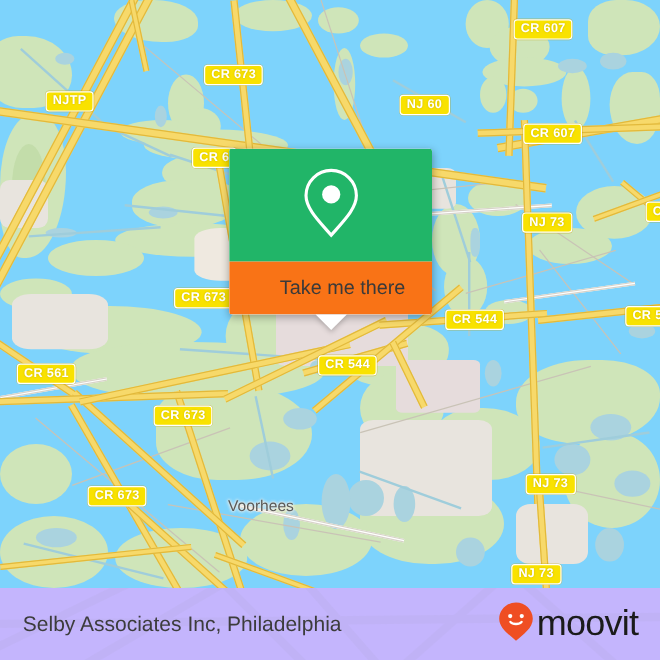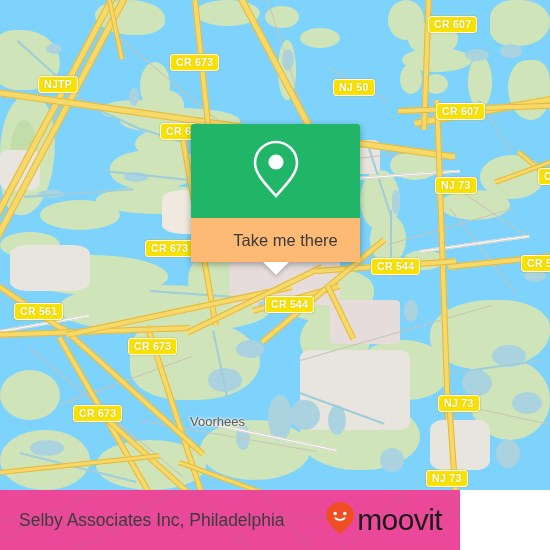--- a/index.html
+++ b/index.html
@@ -66,33 +66,33 @@
   #popup{position:absolute;left:191px;top:124px;width:169px;}
   #popup-card{
     width:169px;border-radius:2px;overflow:hidden;
     box-shadow:0 2px 7px rgba(0,0,0,.33);
     background:#ffffff;
   }
   #popup-head{
     height:94px;background:#21b568;display:flex;align-items:center;justify-content:center;
   }
   #popup-foot{
-    height:44px;background:#fdba74;display:flex;align-items:center;justify-content:center;padding-left:20px;
+    height:44px;background:#f97316;display:flex;align-items:center;justify-content:center;padding-left:20px;
   }
   #popup-foot span{font-size:16.5px;color:#3a3a3a;}
   #popup-tail{
     position:absolute;left:50%;top:138px;margin-left:-13px;
     width:0;height:0;border-left:13px solid transparent;border-right:13px solid transparent;
     border-top:13px solid #ffffff;
     filter:drop-shadow(0 2px 2px rgba(0,0,0,.22));
   }
 
   
   #footer{
-    position:absolute;left:0;top:490px;width:460px;height:60px;background:#ec4899;overflow:hidden;
+    position:absolute;left:0;top:490px;width:550px;height:60px;background:#c4b5fd;overflow:hidden;
   }
   #footer-bg{position:absolute;left:0;top:0;width:550px;height:60px;opacity:.055;}
   #footer-title{
     position:absolute;left:19px;top:0;height:60px;line-height:60px;
     font-size:17.5px;color:#3c3c3c;white-space:nowrap;
   }
   #brand{position:absolute;right:18px;top:0;height:60px;display:flex;align-items:center;gap:2px;}
   #brand-word{font-size:30px;font-weight:normal;color:#1b1b1b;letter-spacing:-.6px;line-height:30px;}
 </style>
 </head>
@@ -247,21 +247,21 @@
     <div class="road mtr" style="left:260px;top:340px;width:160px;height:6px;transform:rotate(-40deg);"></div>
     <div class="road mtr" style="left:330px;top:284px;width:60px;height:6px;transform:rotate(64deg);"></div>
     <div class="road mtr" style="left:112px;top:0px;width:60px;height:5px;transform:rotate(78deg);"></div>
     <div class="road mtr" style="left:520px;top:150px;width:60px;height:5px;transform:rotate(40deg);"></div>
     <div class="road mtr" style="left:494px;top:180px;width:70px;height:5px;transform:rotate(-20deg);"></div>
     <div class="road mtr" style="left:0px;top:470px;width:160px;height:5px;transform:rotate(-6deg);"></div>
     <div class="road mtr" style="left:180px;top:460px;width:120px;height:5px;transform:rotate(20deg);"></div>
 
     <div class="shield" style="left:428px;top:16px;">CR 607</div>
     <div class="shield" style="left:170px;top:54px;">CR 673</div>
-    <div class="shield" style="left:333px;top:79px;">NJ 50</div>
+    <div class="shield" style="left:333px;top:79px;">NJ 60</div>
     <div class="shield" style="left:38px;top:76px;">NJTP</div>
     <div class="shield" style="left:436px;top:103px;">CR 607</div>
     <div class="shield" style="left:160px;top:123px;">CR 6</div>
     <div class="shield" style="left:435px;top:177px;">NJ 73</div>
     <div class="shield" style="left:538px;top:168px;">CR</div>
     <div class="shield" style="left:145px;top:240px;">CR 673</div>
     <div class="shield" style="left:371px;top:258px;">CR 544</div>
     <div class="shield" style="left:521px;top:255px;">CR 54</div>
     <div class="shield" style="left:14px;top:303px;">CR 561</div>
     <div class="shield" style="left:265px;top:296px;">CR 544</div>

